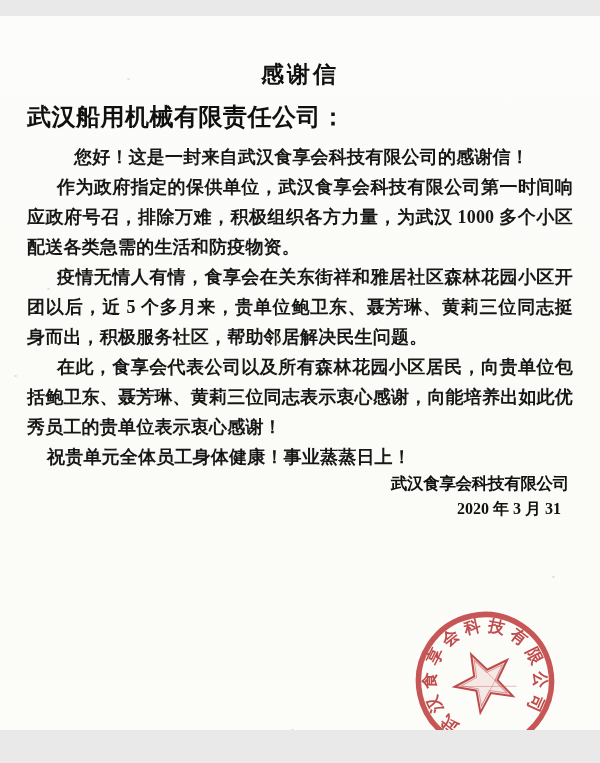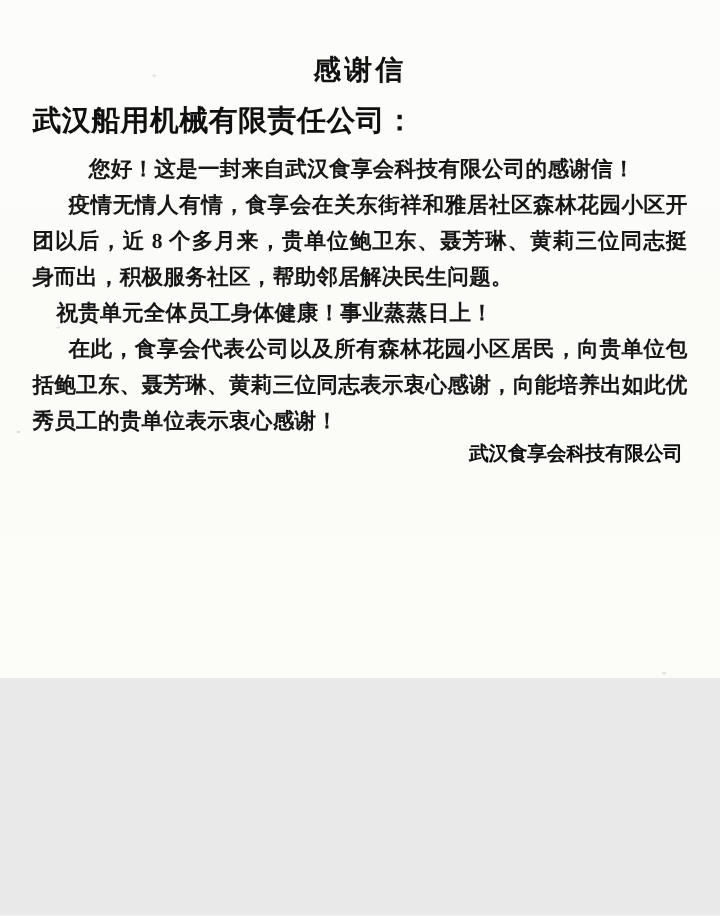--- a/index.html
+++ b/index.html
@@ -1,19 +1,19 @@
 <!DOCTYPE html>
 <html><head>
 <meta charset="utf-8">
 <style>
   html,body{margin:0;padding:0;background:#e9e9e9;}
   .page{
     position:relative;
-    width:600px;height:565px;
-    margin:0 auto;
+    width:600px;height:714px;
+    margin:16px auto;
     background:linear-gradient(180deg,#fcfcfa 0%,#fbfbf8 60%,#fcfcf9 100%);
     overflow:hidden;
     font-family:"Liberation Serif","DejaVu Serif",serif;
     color:#151515;
   }
   .content{
     position:absolute;left:27px;top:0;width:546px;
   }
   .title{
     margin-top:44px;
@@ -82,27 +82,29 @@
 <div class="page">
 
   <div class="content">
 
     <div class="title">感谢信</div>
 
     <div class="recipient">武汉船用机械有限责任公司：</div>
 
     <div class="body-text">
       <p class="para indent-large">您好！这是一封来自武汉食享会科技有限公司的感谢信！</p>
-      <p class="para indent-small">疫情无情人有情，食享会在关东街祥和雅居社区森林花园小区开团以后，近 8 个多月来，贵单位鲍卫东、聂芳琳、黄莉三位同志挺身而出，积极服务社区，帮助邻居解决民生问题。</p>
+      <p class="para indent-small">作为政府指定的保供单位，武汉食享会科技有限公司第一时间响应政府号召，排除万难，积极组织各方力量，为武汉 1000 多个小区配送各类急需的生活和防疫物资。</p>
+      <p class="para indent-small">疫情无情人有情，食享会在关东街祥和雅居社区森林花园小区开团以后，近 5 个多月来，贵单位鲍卫东、聂芳琳、黄莉三位同志挺身而出，积极服务社区，帮助邻居解决民生问题。</p>
+      <p class="para indent-small">在此，食享会代表公司以及所有森林花园小区居民，向贵单位包括鲍卫东、聂芳琳、黄莉三位同志表示衷心感谢，向能培养出如此优秀员工的贵单位表示衷心感谢！</p>
       <p class="para closing">祝贵单元全体员工身体健康！事业蒸蒸日上！</p>
-      <p class="para indent-small">在此，食享会代表公司以及所有森林花园小区居民，向贵单位包括鲍卫东、聂芳琳、黄莉三位同志表示衷心感谢，向能培养出如此优秀员工的贵单位表示衷心感谢！</p>
     </div>
 
     <div class="sig-block">
       <span class="sig-company">武汉食享会科技有限公司</span>
+      <span class="sig-date">2020 年 3 月 31</span>
     </div>
 
   </div>
 
   <svg class="stamp" viewBox="0 0 146 146">
     <g transform="rotate(-12 73 73)">
       <circle cx="73" cy="73" r="66.5" fill="none" stroke="#c2403f" stroke-width="5.5" opacity="0.95"></circle>
       <path id="sealArc" d="M 40.86 111.3 A 50 50 0 1 1 105.14 111.3" fill="none"></path>
       <text font-size="16.5" font-weight="bold" fill="#bd3d3f" font-family="Liberation Serif, DejaVu Serif, serif">
         <textPath href="#sealArc" startOffset="2" textLength="238" lengthAdjust="spacing">武汉食享会科技有限公司</textPath>

